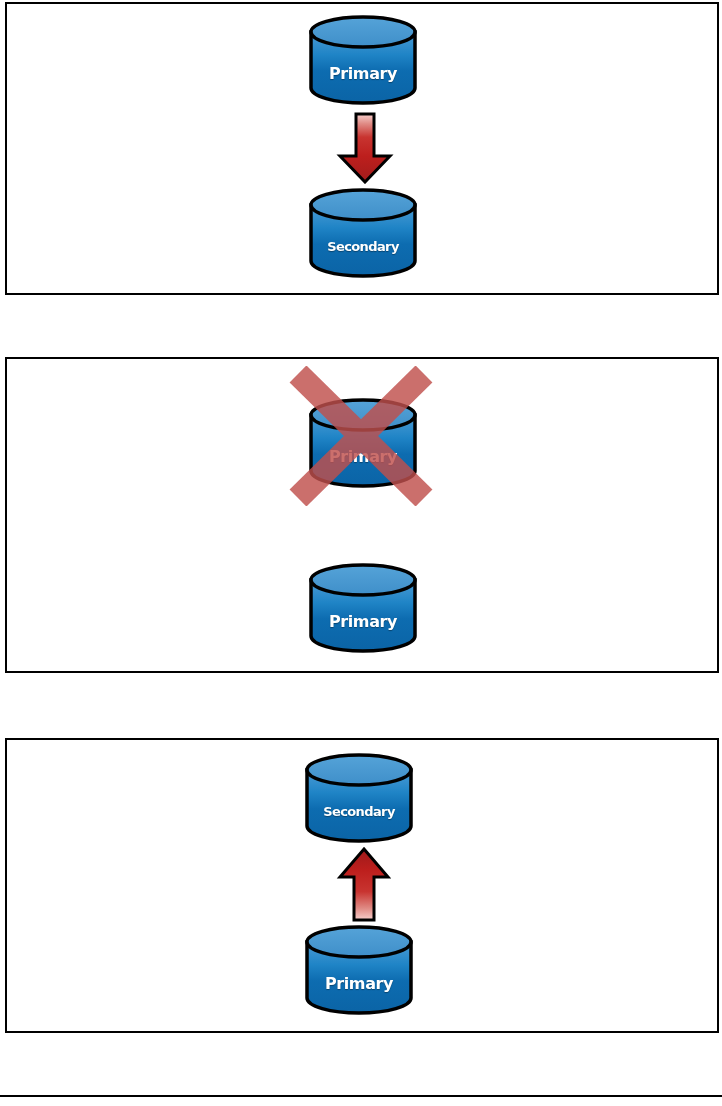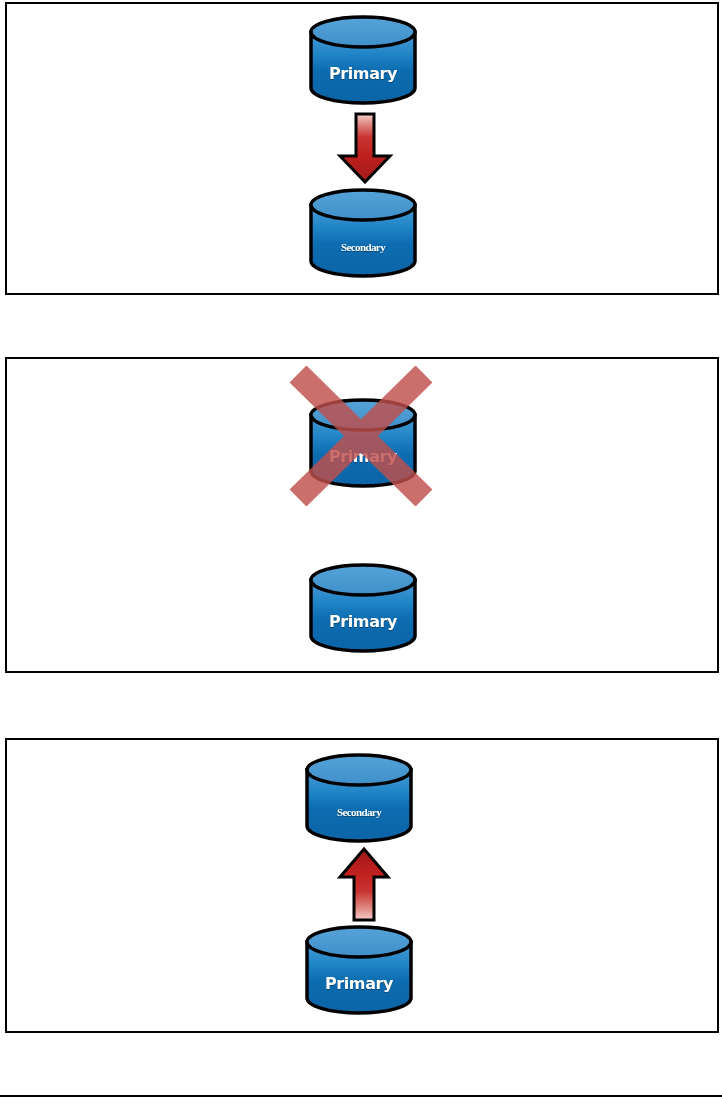--- a/index.html
+++ b/index.html
@@ -66,23 +66,22 @@
     color: #ffffff;
     font-family: "DejaVu Sans", sans-serif;
     font-weight: bold;
     font-size: 16px;
     letter-spacing: -0.4px;
     line-height: 18px;
     text-shadow: 0 1px 1px rgba(0,0,0,0.35);
     user-select: none;
   }
   .cyl-label.small {
-    font-size: 11px;
+    font-size: 13px;
     letter-spacing: -0.6px;
-    font-family: Liberation Serif, serif;
   }
 
   
   .arrow {
     position: absolute;
   }
 
   
   .cross {
     position: absolute;

